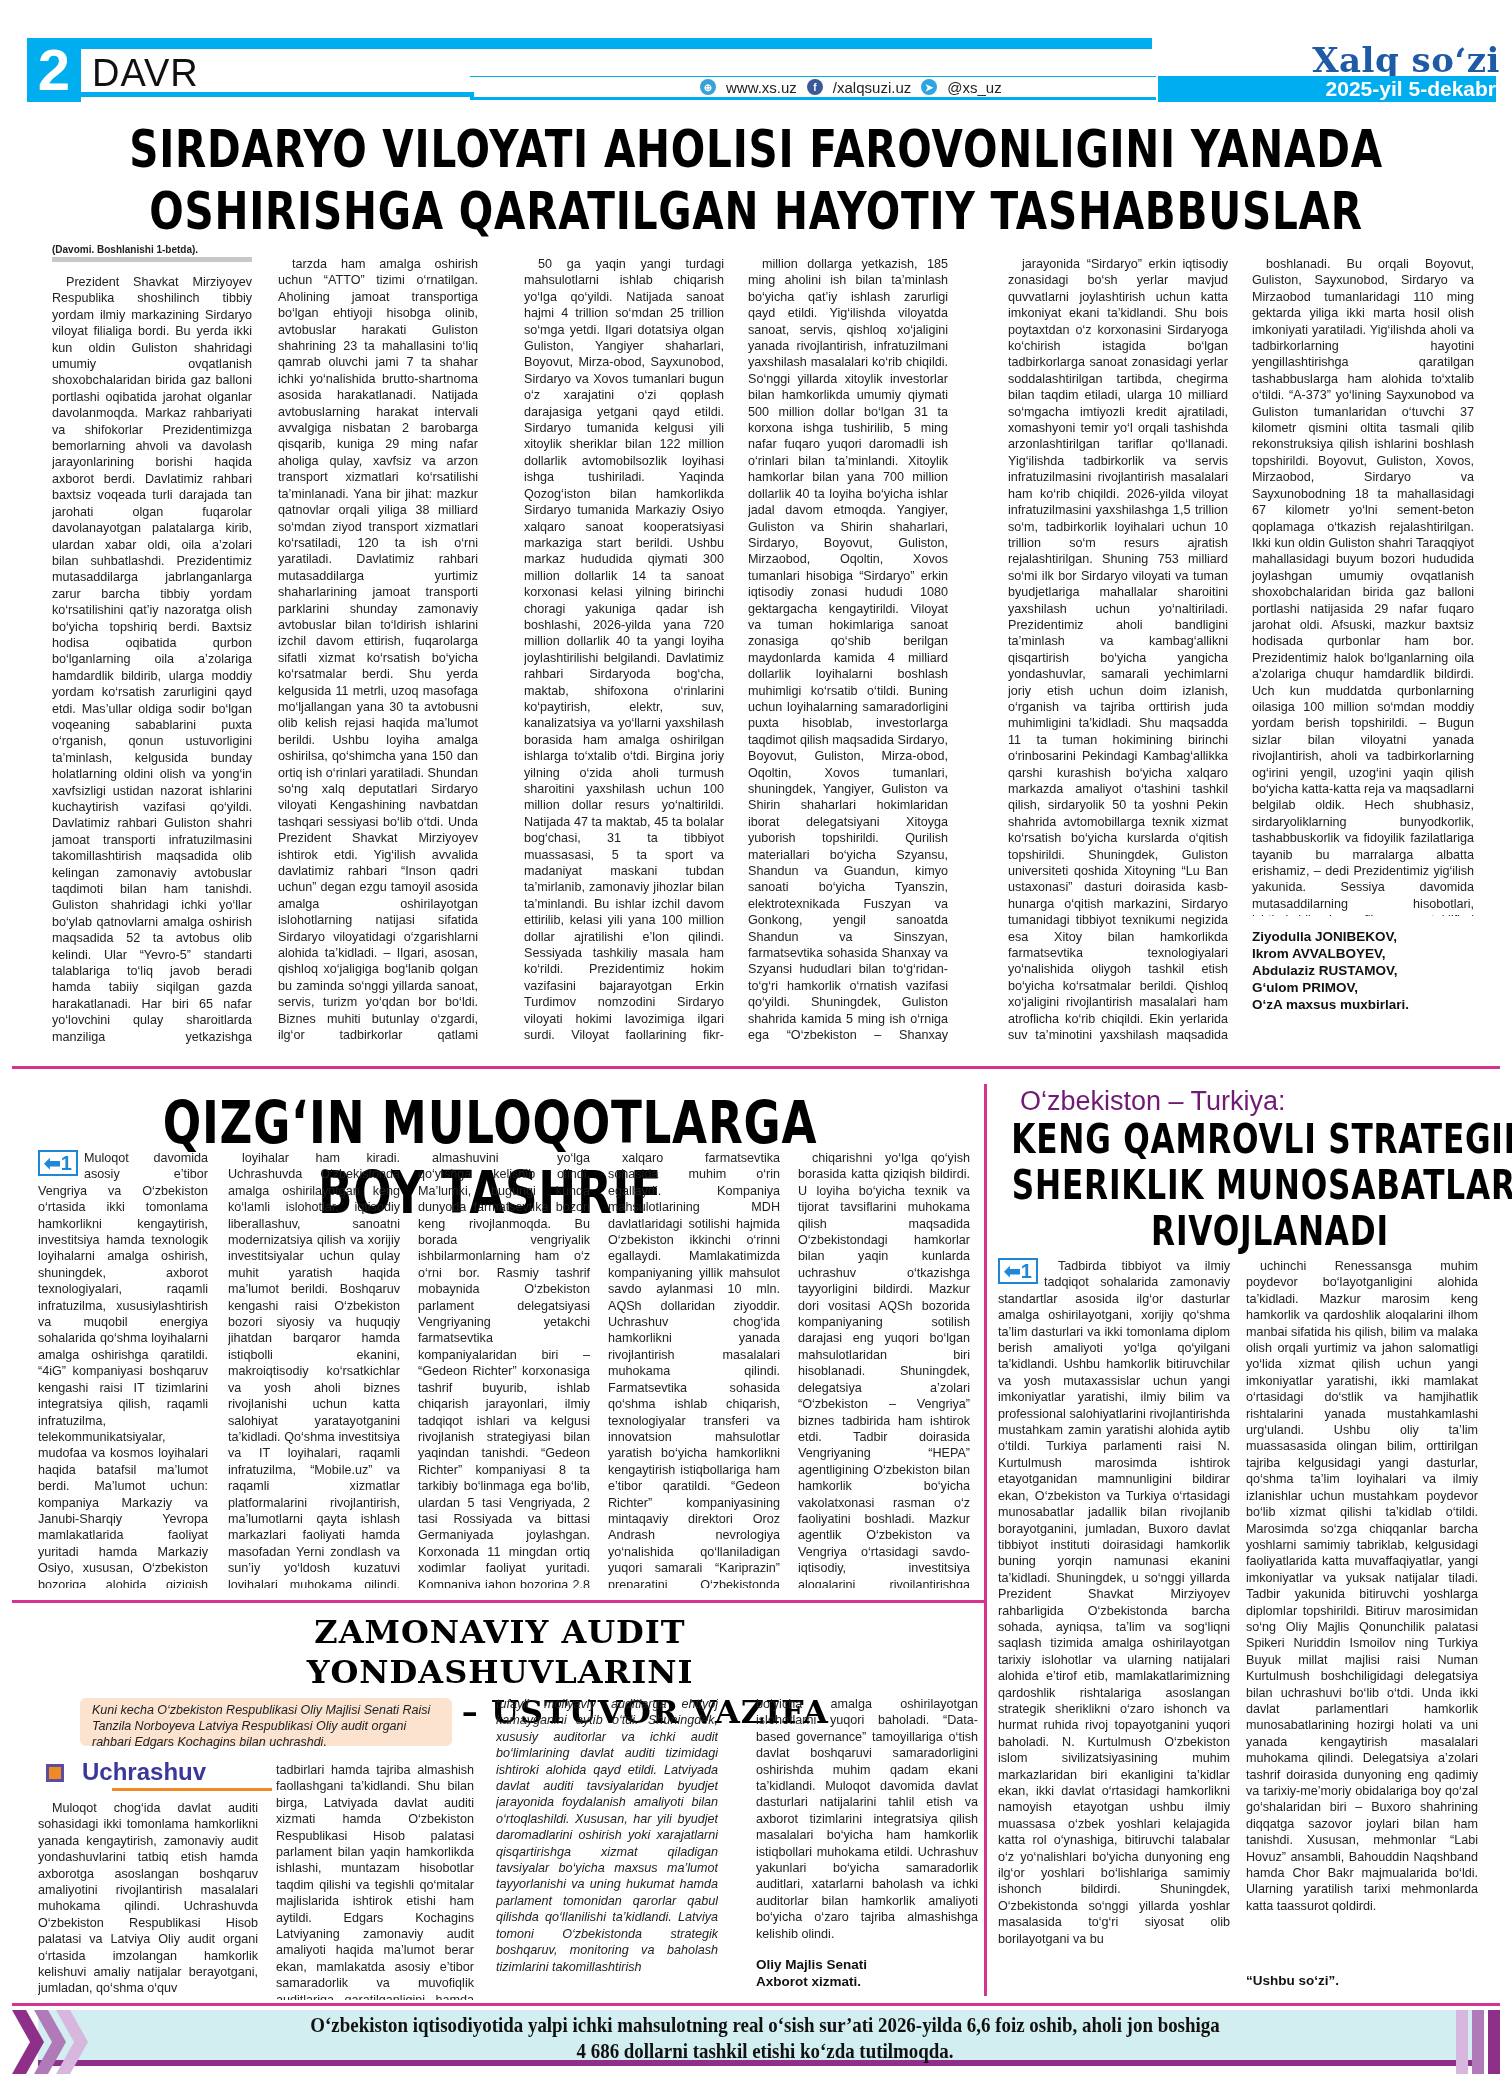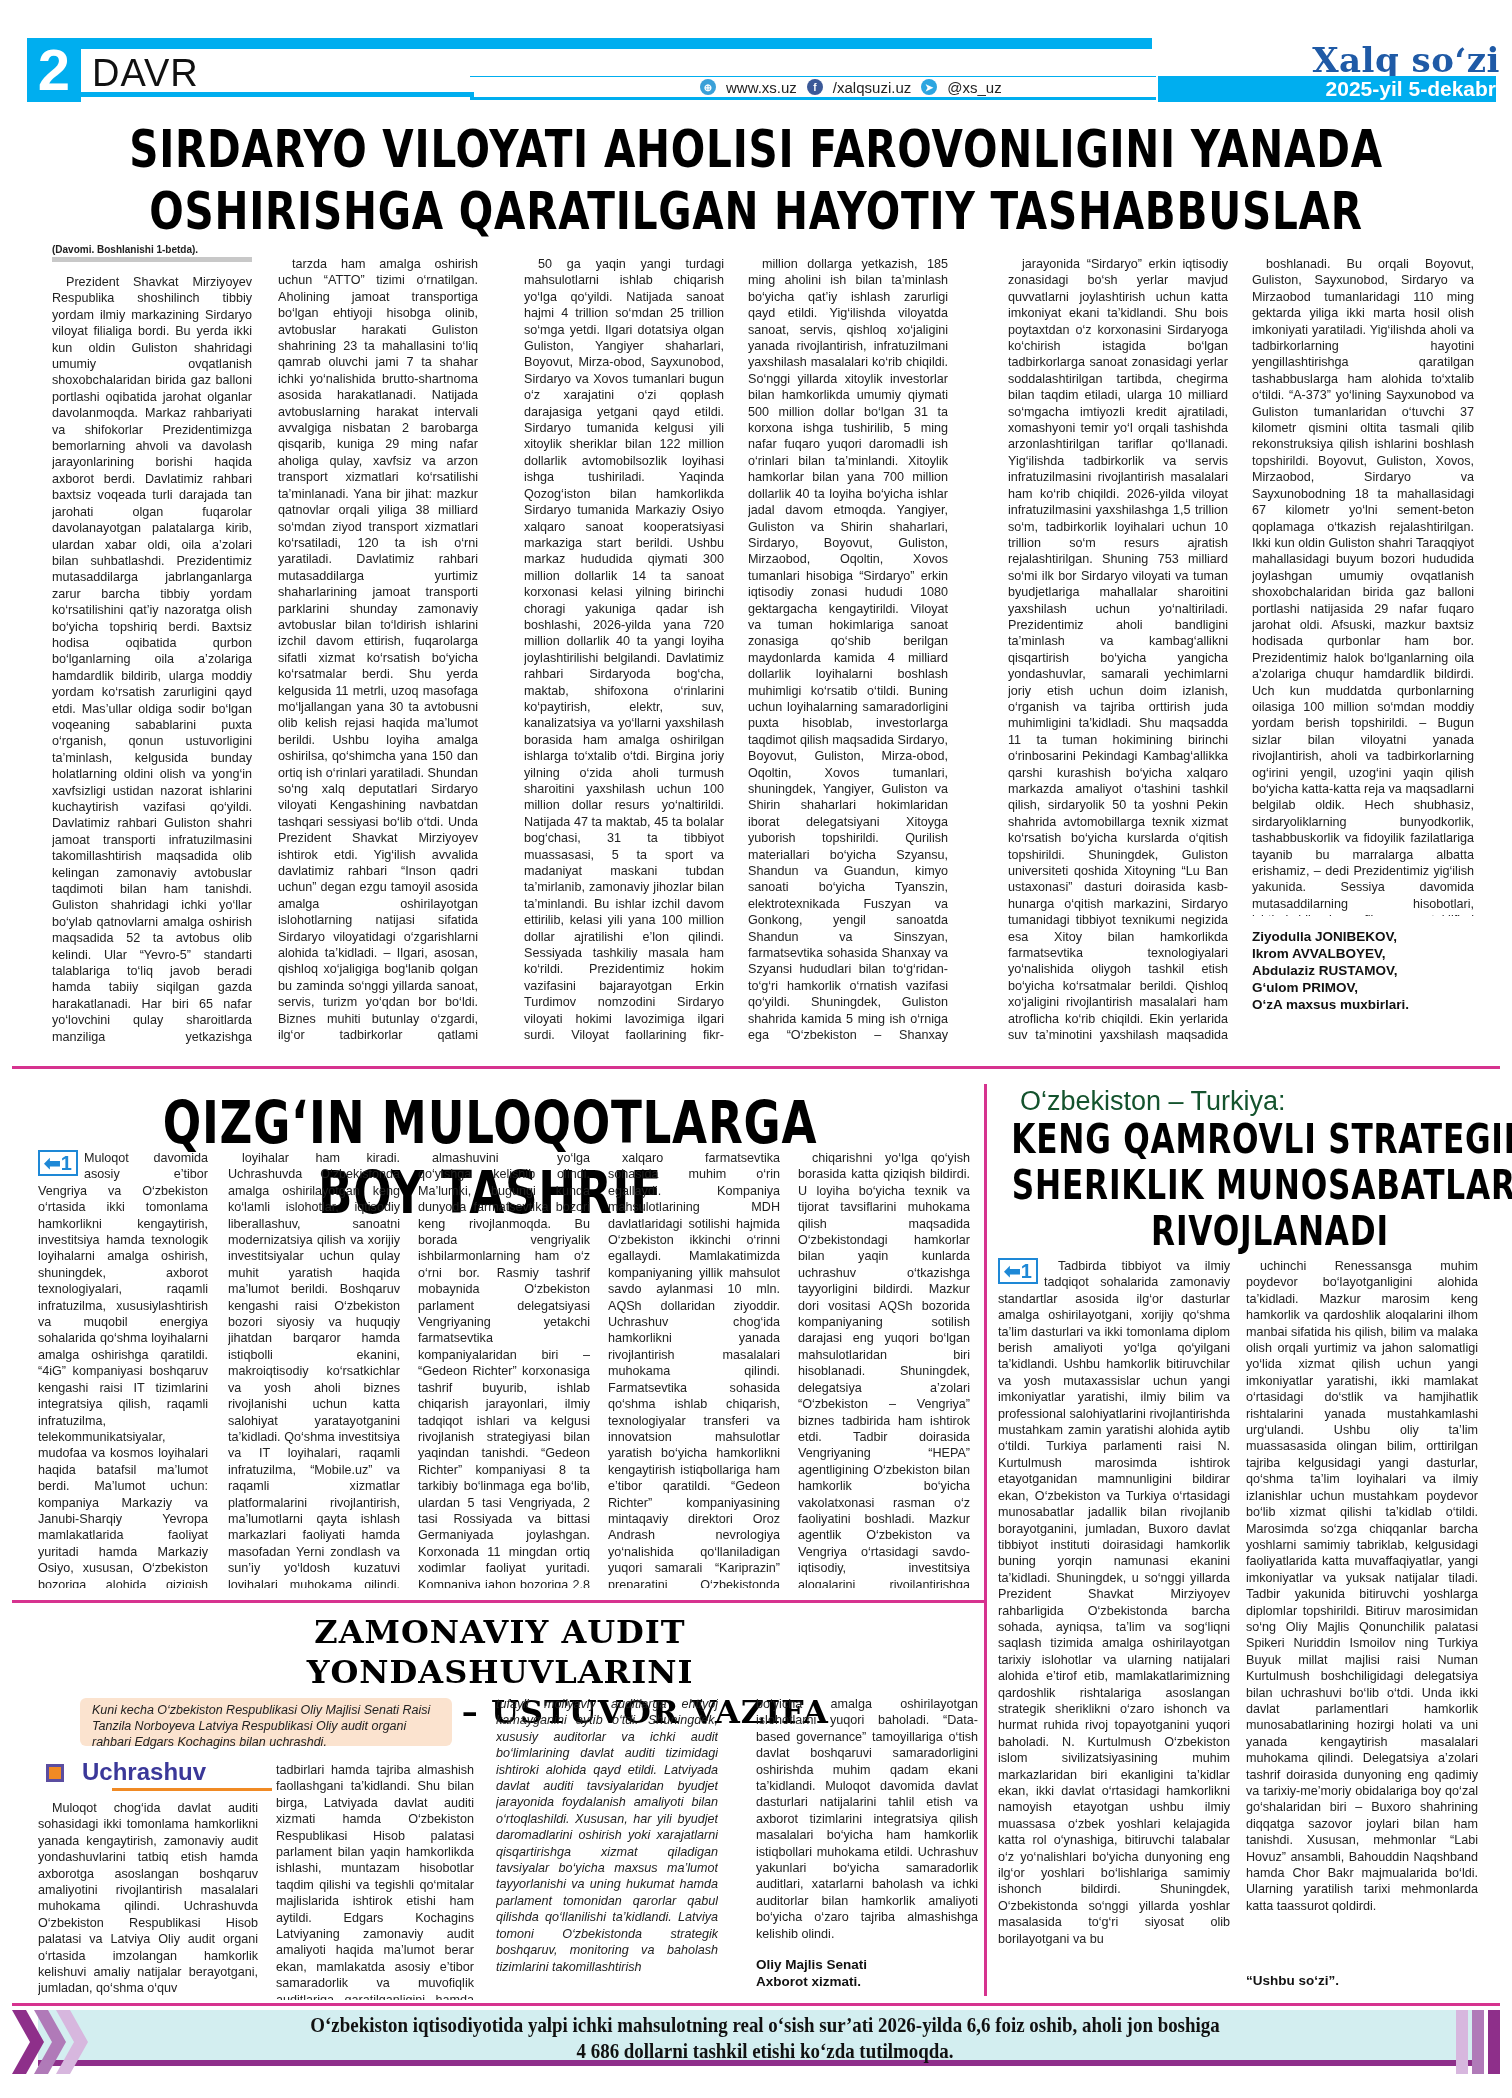--- a/index.html
+++ b/index.html
@@ -36,21 +36,21 @@
   .col { position: absolute; font-size: 12.6px; line-height: 16.4px; text-align: justify; color: #222; overflow: hidden; }
   .col p { text-indent: 14px; }
 
   .sig { font-weight: 700; font-size: 13.5px; line-height: 17px; color: #111; }
 
   
   .hr-pink { height: 3px; background: #d6338f; }
   .vr-pink { width: 3px; background: #d6338f; }
 
   .h-qizgin { left: 0; top: 1088px; width: 980px; font-size: 58px; line-height: 70px; }
-  .kicker { left: 1020px; top: 1086px; font-size: 27px; color: #14532d; }
+  .kicker { left: 1020px; top: 1086px; font-size: 27px; color: #701a75; }
   .h-keng { left: 900px; top: 1116px; width: 740px; font-size: 40px; line-height: 46px; transform: scaleX(0.78); }
 
   .back-icon { display: inline-block; width: 40px; height: 26px; border: 2px solid #1e88d6; color: #1e88d6;
                font-weight: 700; font-size: 20px; line-height: 22px; text-align: center; margin-right: 6px; }
 
   .h-audit { left: 120px; top: 1612px; width: 760px; font-family: "DejaVu Serif", serif; font-weight: 700;
              font-size: 32px; line-height: 40px; text-align: center; letter-spacing: 1px; color: #000; }
   .lead-box { left: 80px; top: 1698px; width: 372px; height: 48px; background: #fbe3cf; font-style: italic;
               font-size: 12.5px; line-height: 16px; padding: 4px 8px 4px 12px; color: #222; border-radius: 6px; }
   .rubric { left: 42px; top: 1758px; width: 190px; height: 30px; }

